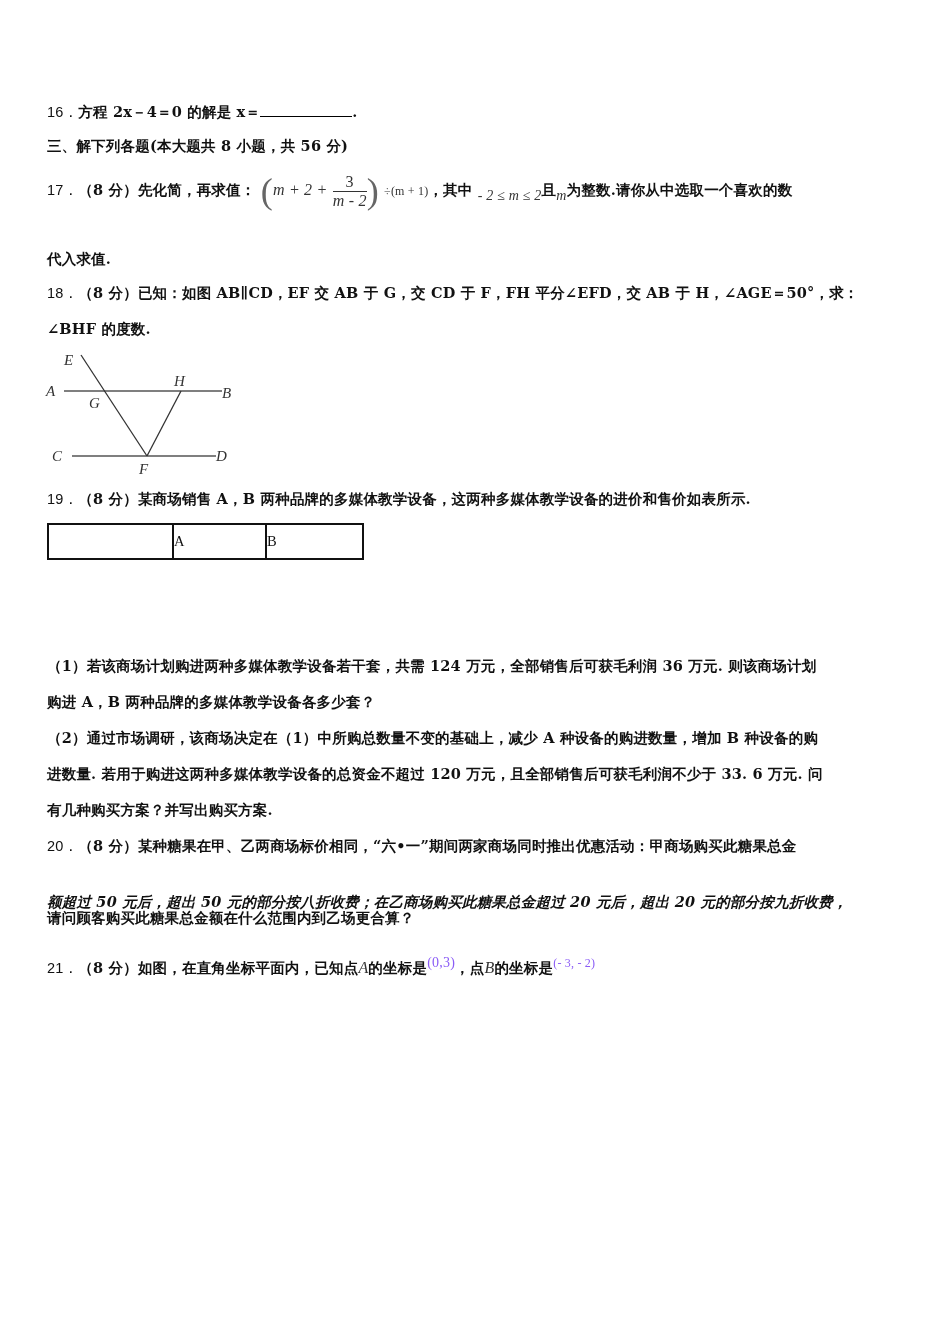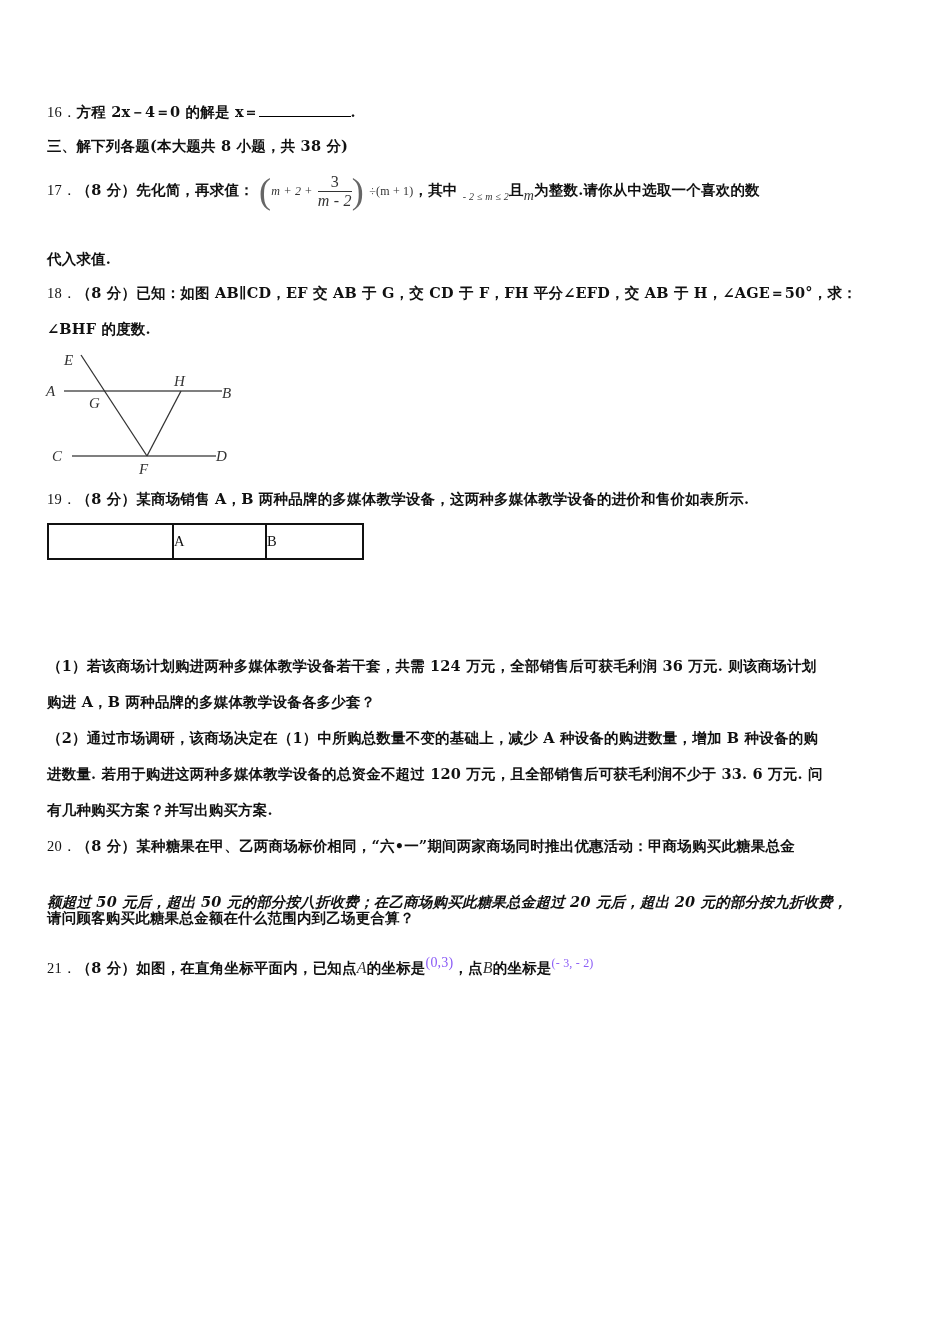--- a/index.html
+++ b/index.html
@@ -1,19 +1,19 @@
 <!DOCTYPE html>
 <html><head>
 <meta charset="utf-8">
 <style>
   html, body { margin: 0; padding: 0; background: #ffffff; }
   body { width: 950px; height: 1344px; position: relative; overflow: hidden;
          font-family: "DejaVu Serif", "Liberation Serif", serif; color: #111; }
   .line { position: absolute; left: 47px; font-size: 14.5px; font-weight: bold; white-space: nowrap; letter-spacing: 0.2px; }
-  .num { font-family: Liberation Serif, serif; font-weight: normal; }
+  .num { font-family: Liberation Sans, sans-serif; font-weight: normal; }
   .it { font-style: italic; font-family: "Liberation Serif", serif; }
   .math { font-family: "Liberation Serif", "DejaVu Serif", serif; font-weight: normal; color: #333; }
   .blank { display: inline-block; width: 92px; border-bottom: 1px solid #000; height: 12px; vertical-align: baseline; }
   .frac { display: inline-block; vertical-align: middle; text-align: center; font-size: 16px; line-height: 18px; }
   .frac .n { display: block; border-bottom: 1px solid #333; padding: 0 2px; }
   .frac .d { display: block; }
   .bigparen { font-size: 36px; font-weight: 100; color: #666; vertical-align: middle; font-family: "Liberation Serif", serif; }
   table.price { position: absolute; left: 47px; top: 523px; border-collapse: collapse; font-family: "Liberation Serif", "DejaVu Serif", serif; font-size: 14.5px; font-weight: normal; }
   table.price td { border: 2px solid #111; height: 33px; padding: 0; vertical-align: middle; }
   table.price td.c0 { width: 123px; }
@@ -22,28 +22,28 @@
   .figure { position: absolute; left: 44px; top: 348px; width: 200px; height: 130px; }
   .sup { vertical-align: super; font-size: 14px; font-family: "Liberation Serif", serif; font-weight: normal; color: #8b5cf6; }
 </style>
 </head>
 <body>
 
 <div class="line" style="top:103px;">
   <span class="num">16．</span><span>方程 2x－4＝0 的解是 x＝</span><span class="blank"></span><span>.</span>
 </div>
 
-<div class="line" style="top:137px;">三、解下列各题(本大题共 8 小题，共 38 分)</div>
+<div class="line" style="top:137px;">三、解下列各题(本大题共 8 小题，共 56 分)</div>
 
 <div class="line" style="top:170px; height:40px; line-height:40px;">
   <span class="num">17．</span><span>（8 分）</span><span>先化简，再求值：</span>
-  <span class="bigparen">(</span><span class="math it" style="font-size:12px;">m + 2 +</span>
+  <span class="bigparen">(</span><span class="math it" style="font-size:16px;">m + 2 +</span>
   <span class="frac math"><span class="n">3</span><span class="d it">m - 2</span></span><span class="bigparen">)</span>
   <span class="math" style="font-size:12px;">÷(m + 1)</span><span>，其中</span>
-  <span class="math it" style="font-size:10px; vertical-align:-5px;">- 2 ≤ m ≤ 2</span><span>且</span><span class="math it" style="font-size:14px; vertical-align:-5px;">m</span><span>为整数.请你从中选取一个喜欢的数</span>
+  <span class="math it" style="font-size:14px; vertical-align:-5px;">- 2 ≤ m ≤ 2</span><span>且</span><span class="math it" style="font-size:14px; vertical-align:-5px;">m</span><span>为整数.请你从中选取一个喜欢的数</span>
 </div>
 <div class="line" style="top:250px;">代入求值.</div>
 
 <div class="line" style="top:284px;">
   <span class="num">18．</span><span>（8 分）</span><span>已知：如图 AB∥CD，EF 交 AB 于 G，交 CD 于 F，FH 平分∠EFD，交 AB 于 H，∠AGE＝50°，求：</span>
 </div>
 <div class="line" style="top:320px;">∠BHF 的度数.</div>
 
 <svg class="figure" viewBox="0 0 200 130">
   <line x1="20" y1="43" x2="178" y2="43" stroke="#555" stroke-width="1.3"></line>

